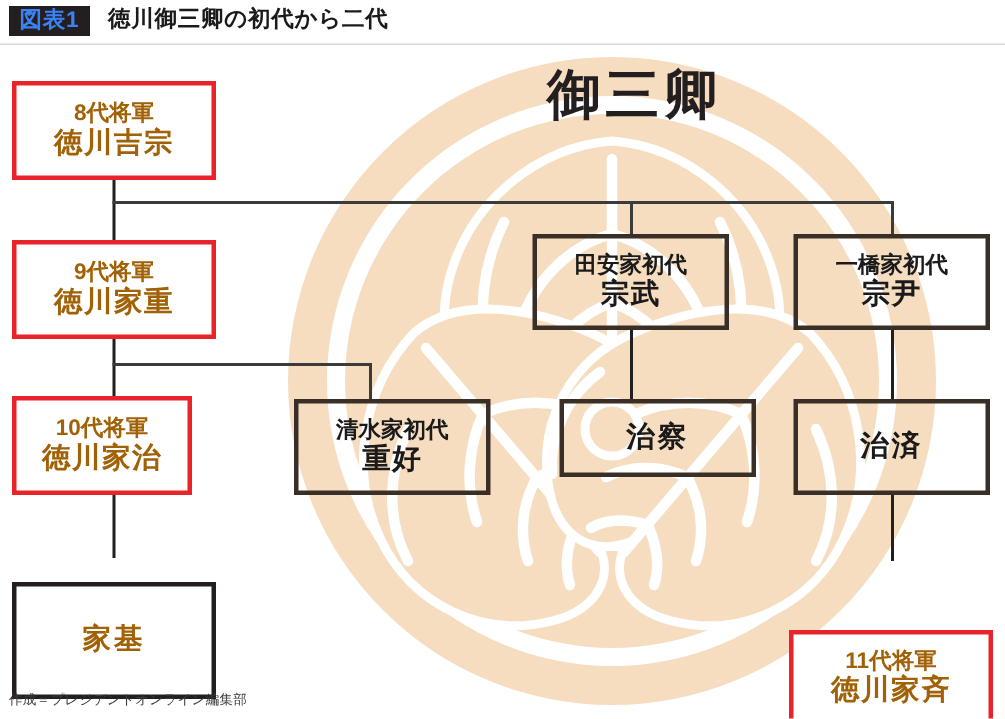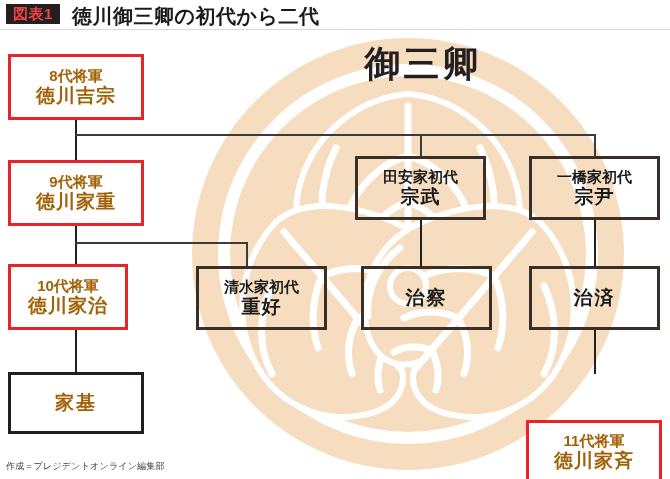--- a/index.html
+++ b/index.html
@@ -9,29 +9,29 @@
     font-family:"Liberation Sans","DejaVu Sans",sans-serif;
     overflow:hidden;
     position:relative;
   }
   #root{position:absolute;left:0;top:0;width:670px;height:479px;overflow:hidden;background:#fff;}
 
   
   .hdr{position:absolute;left:0;top:0;width:670px;height:30px;}
   .hdr-tag{
     position:absolute;left:6px;top:4px;
-    background:#231f20;color:#ef4444;
+    background:#231f20;color:#3b82f6;
     font-size:15px;font-weight:bold;
     padding:2px 7px 3px 7px;
     line-height:1;
     letter-spacing:0.5px;
   }
   .hdr-title{
     position:absolute;left:72px;top:4px;
-    color:#1a1a1a;font-size:20px;font-weight:bold;
+    color:#1a1a1a;font-size:15px;font-weight:bold;
     line-height:1.25;letter-spacing:0.5px;
   }
   .hdr-rule{position:absolute;left:0;top:29px;width:670px;height:1px;background:#d8d8d8;}
 
   
   .crest{position:absolute;left:188px;top:36px;width:440px;height:436px;pointer-events:none;}
   .crest svg{display:block;width:100%;height:100%;}
 
   
   .mon-title{
@@ -168,35 +168,35 @@
   <div class="bx red" style="left:8px;top:160px;width:136px;height:66px;">
     <div class="l1">9代将軍</div>
     <div class="l2">徳川家重</div>
   </div>
 
   <div class="bx red" style="left:8px;top:264px;width:120px;height:66px;">
     <div class="l1">10代将軍</div>
     <div class="l2">徳川家治</div>
   </div>
 
-  <div class="bx blk" style="left:8px;top:372px;width:136px;height:62px;">
+  <div class="bx blk" style="left:8px;top:388px;width:136px;height:78px;">
     <div class="single">家基</div>
   </div>
 
   <div class="bx thinblk" style="left:196px;top:266px;width:131px;height:64px;">
     <div class="l1">清水家初代</div>
     <div class="l2">重好</div>
   </div>
 
   <div class="bx thinblk" style="left:355px;top:156px;width:131px;height:64px;">
     <div class="l1">田安家初代</div>
     <div class="l2">宗武</div>
   </div>
 
-  <div class="bx thinblk" style="left:361px;top:266px;width:131px;height:64px;">
+  <div class="bx thinblk" style="left:373px;top:266px;width:131px;height:52px;">
     <div class="single">治察</div>
   </div>
 
   <div class="bx thinblk" style="left:529px;top:156px;width:131px;height:64px;">
     <div class="l1">一橋家初代</div>
     <div class="l2">宗尹</div>
   </div>
 
   <div class="bx thinblk" style="left:529px;top:266px;width:131px;height:64px;">
     <div class="single">治済</div>

